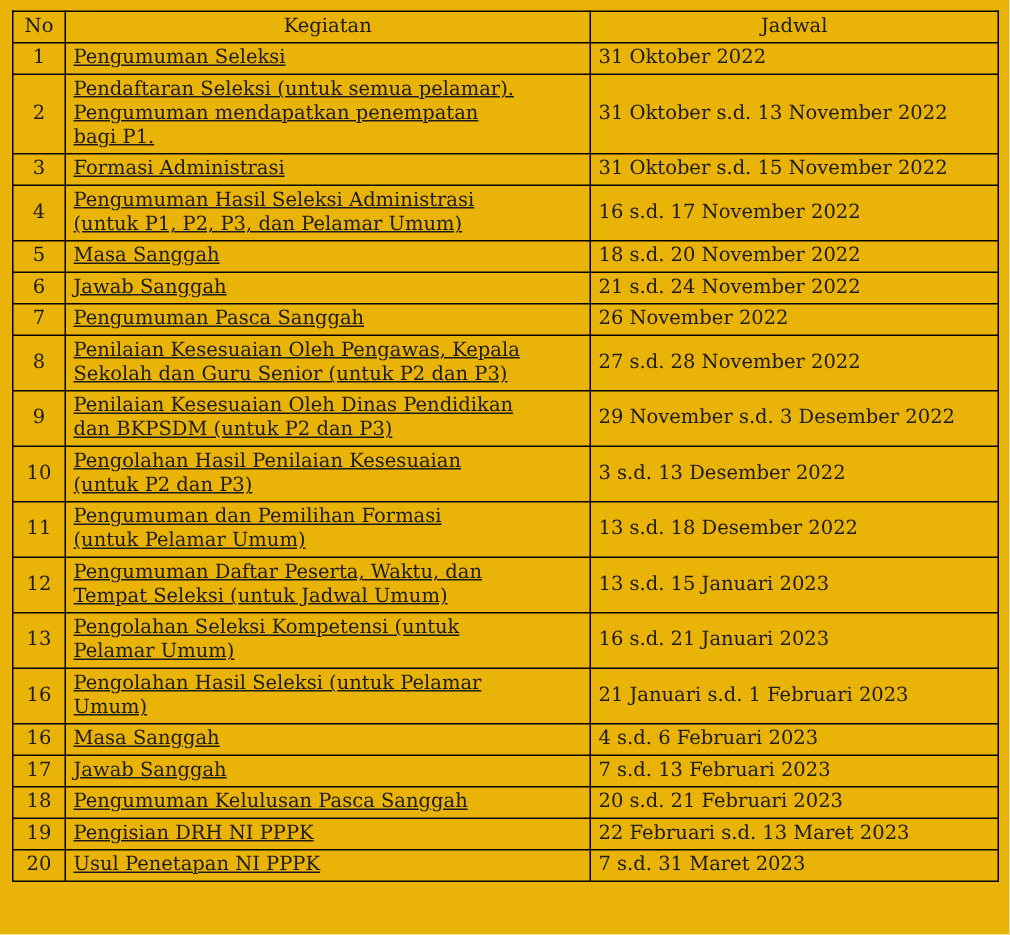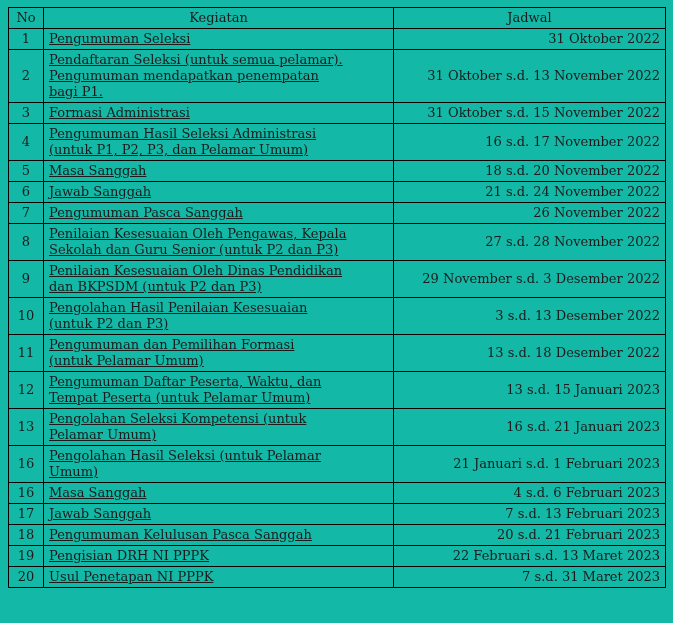--- a/index.html
+++ b/index.html
@@ -6,21 +6,21 @@
     margin: 0;
     padding: 0;
     background: #ffffff;
   }
   .page {
     position: relative;
     width: 673px;
     height: 623px;
     box-sizing: border-box;
     padding: 7px 8px;
-    background: #14b8a6;
+    background: #eab308;
     font-family: "DejaVu Serif", "Liberation Serif", serif;
     color: #1c1c1c;
     overflow: hidden;
   }
   table.schedule {
     border-collapse: collapse;
     table-layout: fixed;
     width: 657px;
   }
   table.schedule th,
@@ -42,21 +42,21 @@
     padding-left: 1px;
     padding-right: 1px;
   }
   td.c-kegiatan {
     text-align: left;
     padding-left: 7px;
     white-space: pre-line;
     text-decoration: underline;
   }
   td.c-jadwal {
-    text-align: right;
+    text-align: left;
   }
 </style>
 </head>
 <body>
 
 <div class="page">
   <table class="schedule">
     <colgroup>
       <col style="width:35px">
       <col style="width:350px">
@@ -128,21 +128,21 @@
       </tr>
       <tr>
         <td class="c-no">11</td>
         <td class="c-kegiatan">Pengumuman dan Pemilihan Formasi
 (untuk Pelamar Umum)</td>
         <td class="c-jadwal">13 s.d. 18 Desember 2022</td>
       </tr>
       <tr>
         <td class="c-no">12</td>
         <td class="c-kegiatan">Pengumuman Daftar Peserta, Waktu, dan
-Tempat Peserta (untuk Pelamar Umum)</td>
+Tempat Seleksi (untuk Jadwal Umum)</td>
         <td class="c-jadwal">13 s.d. 15 Januari 2023</td>
       </tr>
       <tr>
         <td class="c-no">13</td>
         <td class="c-kegiatan">Pengolahan Seleksi Kompetensi (untuk
 Pelamar Umum)</td>
         <td class="c-jadwal">16 s.d. 21 Januari 2023</td>
       </tr>
       <tr>
         <td class="c-no">16</td>

